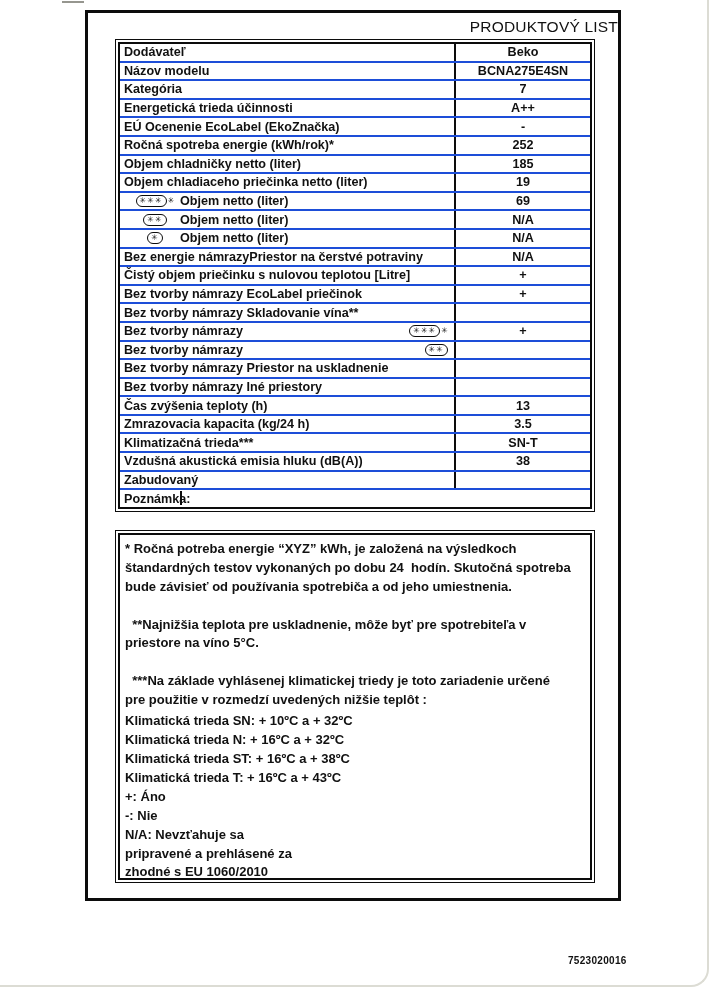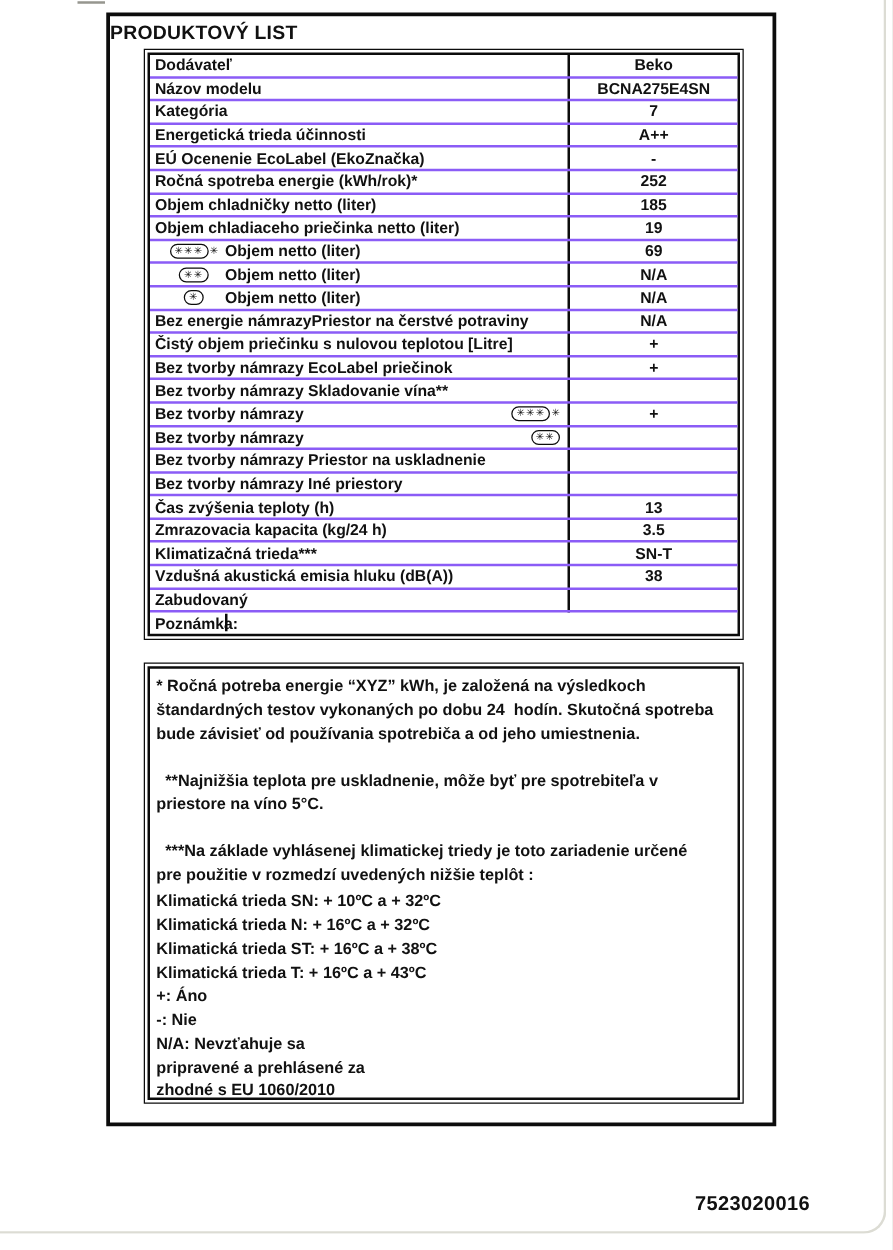--- a/index.html
+++ b/index.html
@@ -24,22 +24,22 @@
     position:absolute; left:62px; top:1px; width:22px; height:2px;
     background:#96968f;
   }
   .frame {
     position:absolute; left:85px; top:10px;
     width:530px; height:885px;
     border:3px solid #0c0c0c;
   }
   .title {
     margin-top:4px;
-    text-align:left;
-    font-weight:bold;
+    text-align:right;
+    font-weight:normal;
     font-size:15.5px;
     line-height:19px;
     letter-spacing:0.2px;
   }
   
   .dbox {
     width:474px; margin-left:27px;
     border:1px solid #0c0c0c;
     padding:2px;
     background:#fff;
@@ -48,21 +48,21 @@
   .table-box { margin-top:3px; }
   .notes-box { margin-top:18px; }
 
   table.ptable { border-collapse:collapse; width:100%; table-layout:fixed; }
   .ptable td {
     height:16.6px;
     padding:0;
     vertical-align:middle;
     font-weight:bold;
     font-size:12.6px;
-    border-bottom:2px solid #8b5cf6;
+    border-bottom:2px solid #1d4ed8;
     overflow:visible;
   }
   .ptable tr:last-child td { border-bottom:none; }
   .ptable td.label-cell { border-right:2px solid #0c0c0c; }
   .ptable td.full { border-right:none; }
   .lc {
     display:flex; align-items:center;
     padding-left:4px; height:100%;
     position:relative;
     white-space:nowrap;
@@ -98,22 +98,22 @@
     font-size:13px;
     font-weight:bold;
     line-height:18.9px;
     white-space:pre;
   }
   .para { margin:0 0 19px 0; }
   .para.pre-list { margin-bottom:2px; }
   .para:last-child { margin-bottom:0; }
 
   .footer-code {
-    position:absolute; left:556px; top:955px;
-    font-size:16px; font-weight:bold;
+    position:absolute; left:568px; top:955px;
+    font-size:10px; font-weight:bold;
     letter-spacing:0.3px;
     text-align:center;
   }
 </style>
 </head>
 <body>
 
 <div class="scan-artifact"></div>
 
 <div class="frame">

